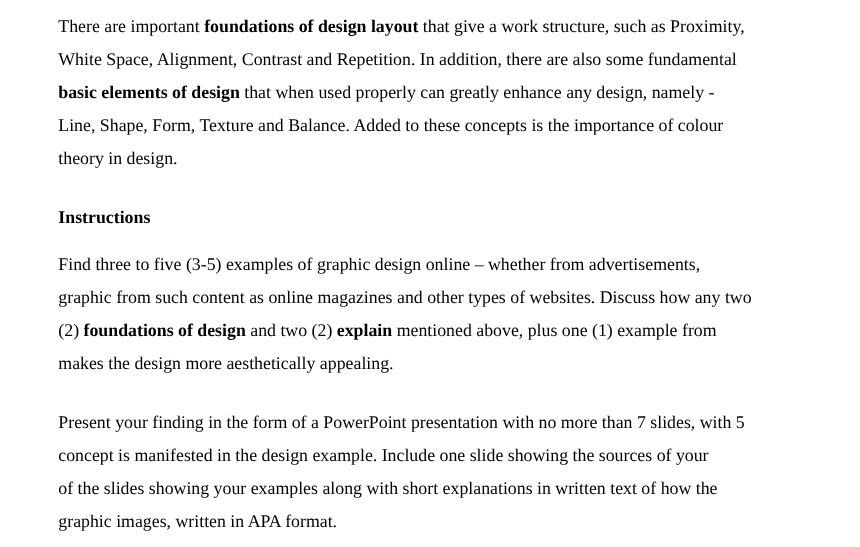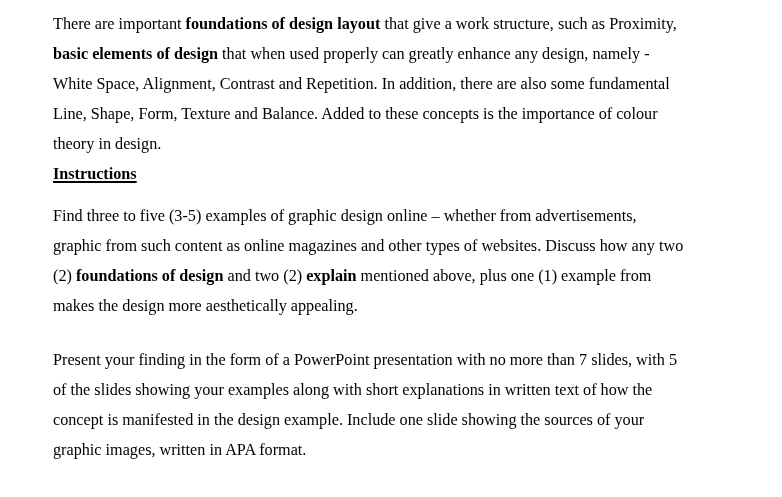--- a/index.html
+++ b/index.html
@@ -26,57 +26,56 @@
       line-height: 30px;
       margin: 0;
       white-space: nowrap;
     }
     .line {
       display: block;
       height: 30px;
     }
     .heading {
       font-weight: bold;
-      text-decoration: underline;
       text-decoration-thickness: 2px;
       text-underline-offset: 2px;
       font-size: 16.2px;
       line-height: 30px;
-      margin: 0 0 12px 0;
+      margin: 24px 0 12px 0;
       display: inline-block;
     }
     b { font-weight: bold; }
     .u {
       text-decoration: underline;
       text-decoration-thickness: 2px;
       text-underline-offset: 2px;
     }
     .p1 { margin-bottom: 0; }
     .p2 { margin-bottom: 24px; }
   </style>
 </head>
 <body>
 
 <div class="page">
   <p class="para p1">
     <span class="line"><span>There are important </span><b>foundations of design layout</b><span> that give a work structure, such as Proximity,</span></span>
+    <span class="line"><span>White Space, Alignment, Contrast and Repetition. In addition, there are also some fundamental</span></span>
     <span class="line"><b>basic elements of design</b><span> that when used properly can greatly enhance any design, namely -</span></span>
-    <span class="line"><span>White Space, Alignment, Contrast and Repetition. In addition, there are also some fundamental</span></span>
     <span class="line"><span>Line, Shape, Form, Texture and Balance. Added to these concepts is the importance of colour</span></span>
     <span class="line"><span>theory in design.</span></span>
   </p>
 
   <div class="heading">Instructions</div>
 
   <p class="para p2">
     <span class="line"><span>Find three to five (3-5) examples of graphic design online – whether from advertisements,</span></span>
     <span class="line"><span>graphic from such content as online magazines and other types of websites. Discuss how any two</span></span>
     <span class="line"><span>(2) </span><b>foundations of design</b><span> and two (2) </span><b>explain</b><span> mentioned above, plus one (1) example from</span></span>
     <span class="line"><span>makes the design more aesthetically appealing.</span></span>
   </p>
 
   <p class="para">
     <span class="line"><span>Present your finding in the form of a PowerPoint presentation with no more than 7 slides, with 5</span></span>
+    <span class="line"><span>concept is manifested in the design example. Include one slide showing the sources of your</span></span>
     <span class="line"><span>of the slides showing your examples along with short explanations in written text of how the</span></span>
-    <span class="line"><span>concept is manifested in the design example. Include one slide showing the sources of your</span></span>
     <span class="line"><span>graphic images, written in APA format.</span></span>
   </p>
 </div>
 
 </body></html>

